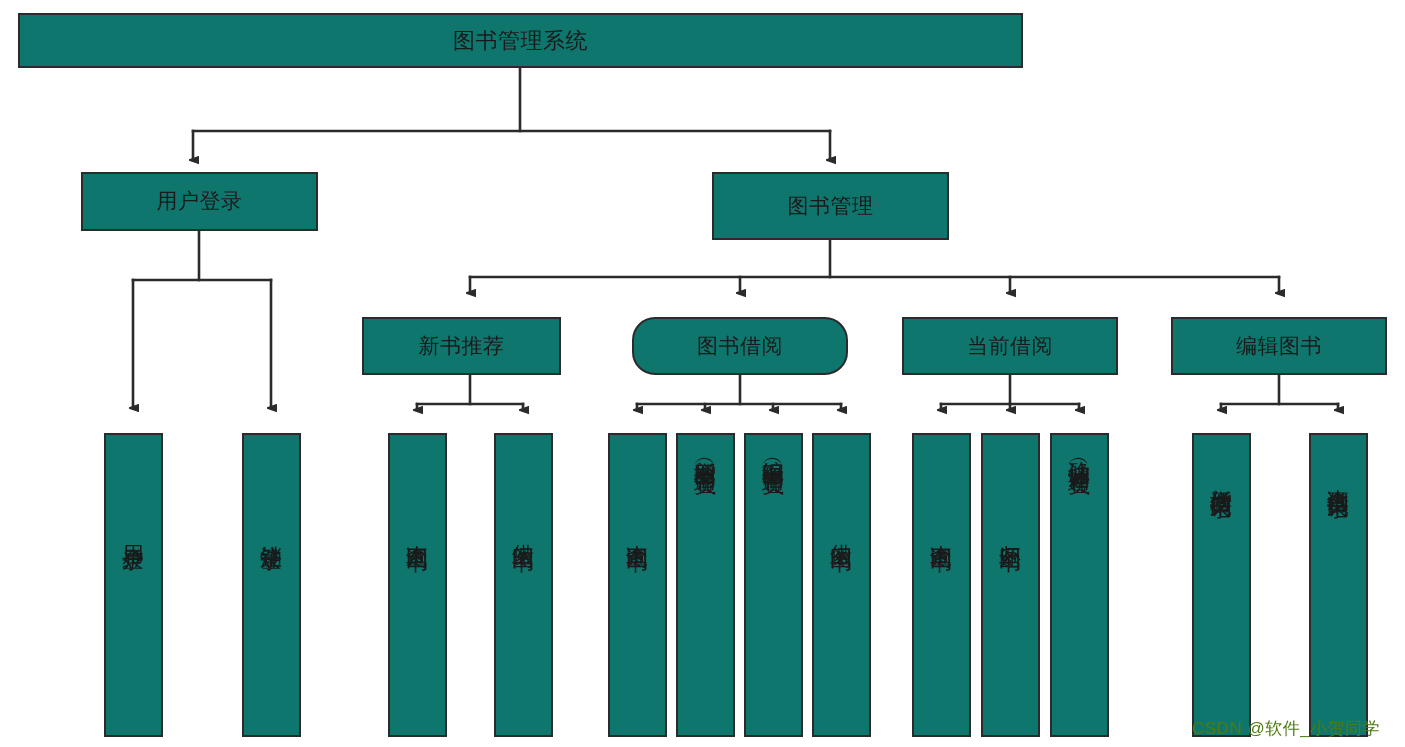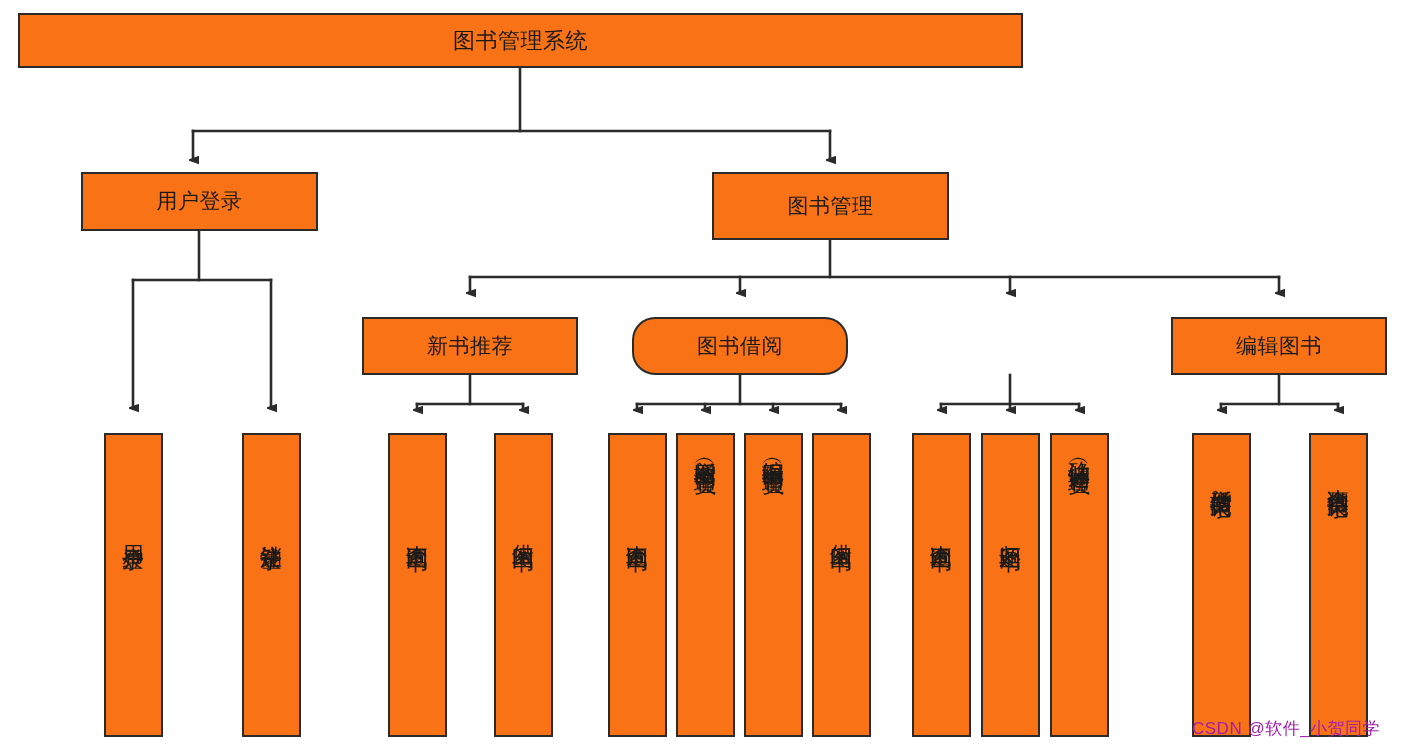--- a/index.html
+++ b/index.html
@@ -22,21 +22,21 @@
     position: absolute;
     left: 0;
     top: 0;
     width: 1405px;
     height: 747px;
     pointer-events: none;
   }
   .node {
     position: absolute;
     box-sizing: border-box;
-    background: #f97316;
+    background: #0f766e;
     border: 2.5px solid #2b2b2b;
     display: flex;
     align-items: center;
     justify-content: center;
     color: #1a1a1a;
     z-index: 2;
   }
   .node .label {
     display: block;
     text-align: center;
@@ -59,21 +59,21 @@
   .node.v .label {
     writing-mode: vertical-rl;
     text-orientation: upright;
     font-size: 22px;
     line-height: 1.05;
     letter-spacing: 2px;
     margin: 0 auto;
   }
   .watermark {
     position: absolute;
-    color: #a21caf;
+    color: #4d7c0f;
     font-size: 17px;
     white-space: nowrap;
     z-index: 5;
     letter-spacing: 0.5px;
   }
 </style>
 </head>
 <body>
 
 <div id="canvas">
@@ -134,28 +134,31 @@
   </div>
 
   <div class="node h" style="left:81px; top:172px; width:237px; height:59px;">
     <span class="label">用户登录</span>
   </div>
 
   <div class="node h" style="left:712px; top:172px; width:237px; height:68px;">
     <span class="label">图书管理</span>
   </div>
 
-  <div class="node h" style="left:362px; top:317px; width:216px; height:58px;">
+  <div class="node h" style="left:362px; top:317px; width:199px; height:58px;">
     <span class="label">新书推荐</span>
   </div>
 
   <div class="node h" style="left:632px; top:317px; width:216px; height:58px;border-radius:23px;">
     <span class="label">图书借阅</span>
   </div>
 
+  <div class="node h" style="left:902px; top:317px; width:216px; height:58px;">
+    <span class="label">当前借阅</span>
+  </div>
 
   <div class="node h" style="left:1171px; top:317px; width:216px; height:58px;">
     <span class="label">编辑图书</span>
   </div>
 
   <div class="node v" style="left:104px; top:433px; width:59px; height:304px; padding-top:92px;">
     <span class="label">用户登录</span>
   </div>
 
   <div class="node v" style="left:242px; top:433px; width:59px; height:304px; padding-top:92px;">

